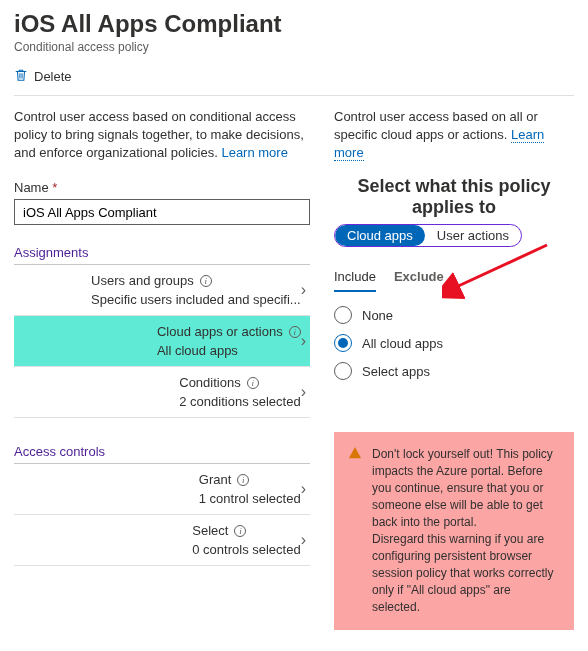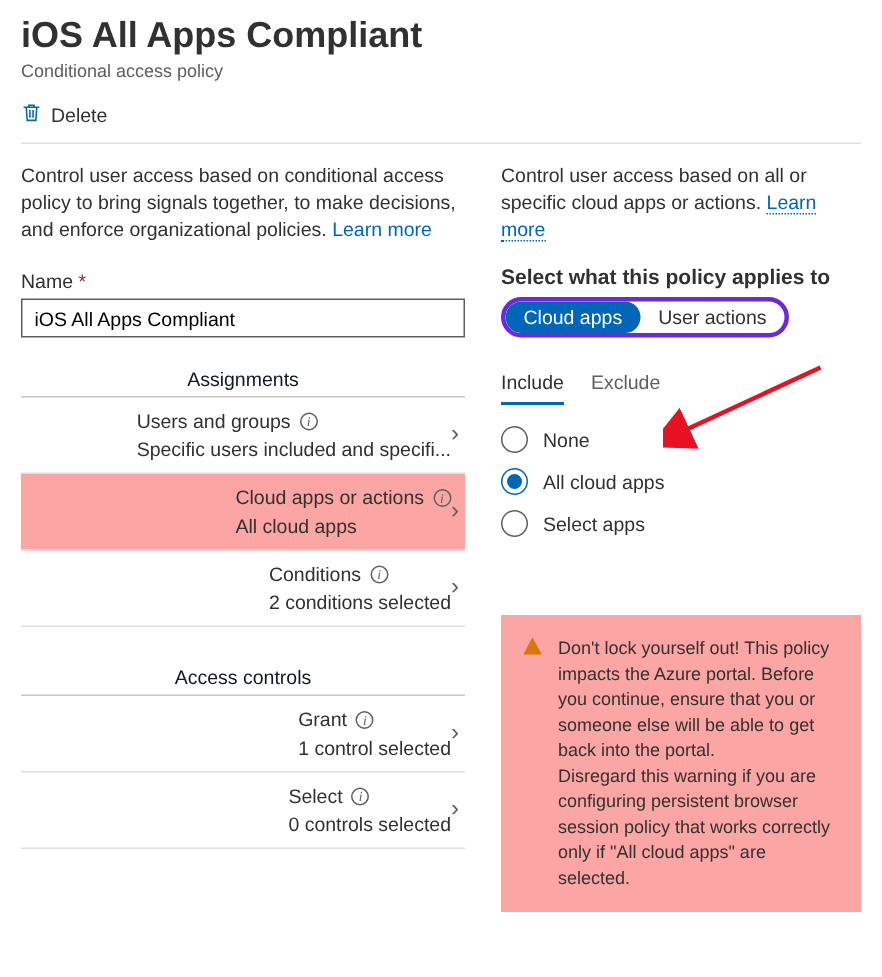--- a/index.html
+++ b/index.html
@@ -25,50 +25,50 @@
   .intro { font-size: 13px; line-height: 18px; color: #323130; }
   .link { color: #0067b8; cursor: pointer; }
   .link-dotted { border-bottom: 1px dotted #0067b8; }
   .field-label { margin-top: 18px; font-size: 13px; }
   .req { color: #a4262c; }
   .text-input {
     width: 100%; height: 26px; border: 1px solid #605e5c;
     padding: 0 8px; font-size: 13px; margin-top: 4px;
     font-family: inherit;
   }
-  .section-title { font-size: 13px; color: #0f172a; margin-top: 20px; padding-bottom: 4px; border-bottom: 1px solid #c8c6c4; text-align: center; }
+  .section-title { font-size: 13px; color: #4c1d95; margin-top: 20px; padding-bottom: 4px; border-bottom: 1px solid #c8c6c4; }
   .list-item {
     border-bottom: 1px solid #e1dfdd; padding: 8px 4px 8px 4px;
     display: flex; align-items: center; justify-content: flex-end;
     cursor: pointer;
   }
-  .list-item.selected { background: #fca5a5; }
+  .list-item.selected { background: #5eead4; }
   .li-left { display: flex; flex-direction: column; gap: 4px; }
   .li-label { display: flex; align-items: center; gap: 6px; font-size: 13px; }
   .li-sub { font-size: 13px; color: #323130; }
   .info-icon {
     width: 12px; height: 12px; border: 1px solid #605e5c; border-radius: 50%;
     display: inline-flex; align-items: center; justify-content: center;
     font-size: 9px; color: #605e5c; font-style: italic; font-family: serif;
   }
   .chevron { color: #605e5c; font-size: 16px; }
-  .right-heading { font-size: 14px; font-weight: 600; margin-top: 14px; }
+  .right-heading { font-size: 18px; font-weight: 600; margin-top: 14px; text-align: center; }
   .pill-group {
-    display: inline-flex; border: 3px solid #6d28d9; border-radius: 14px;
+    display: inline-flex; border: 1px solid #6d28d9; border-radius: 14px;
     overflow: hidden; margin-top: 6px; margin-bottom:14px;
   }
   .pill {
     padding: 3px 12px; font-size: 13px; cursor: pointer; white-space: nowrap;
   }
   .pill.active { background: #0067b8; color: #fff; border-radius: 14px; }
   .pill.inactive { color: #323130; }
   .tabs { display: flex; gap: 18px; border-bottom: 0; margin-top: 8px; }
   .tab { font-size: 13px; padding-bottom: 6px; cursor: pointer; }
   .tab.active { color: #323130; border-bottom: 2px solid #0067b8; font-weight:400;}
-  .tab.inactive { color: #605e5c; }
+  .tab.inactive { color: #605e5c; font-weight: bold; }
   .radio-group { margin-top: 14px; display: flex; flex-direction: column; gap: 10px; }
   .radio-row { display: flex; align-items: center; gap: 10px; cursor: pointer; }
   .radio {
     width: 18px; height: 18px; border: 1px solid #605e5c; border-radius: 50%;
     display: inline-flex; align-items: center; justify-content: center;
   }
   .radio.checked { border-color: #0067b8; }
   .radio.checked::after {
     content: ""; width: 10px; height: 10px; background: #0067b8; border-radius: 50%;
   }

